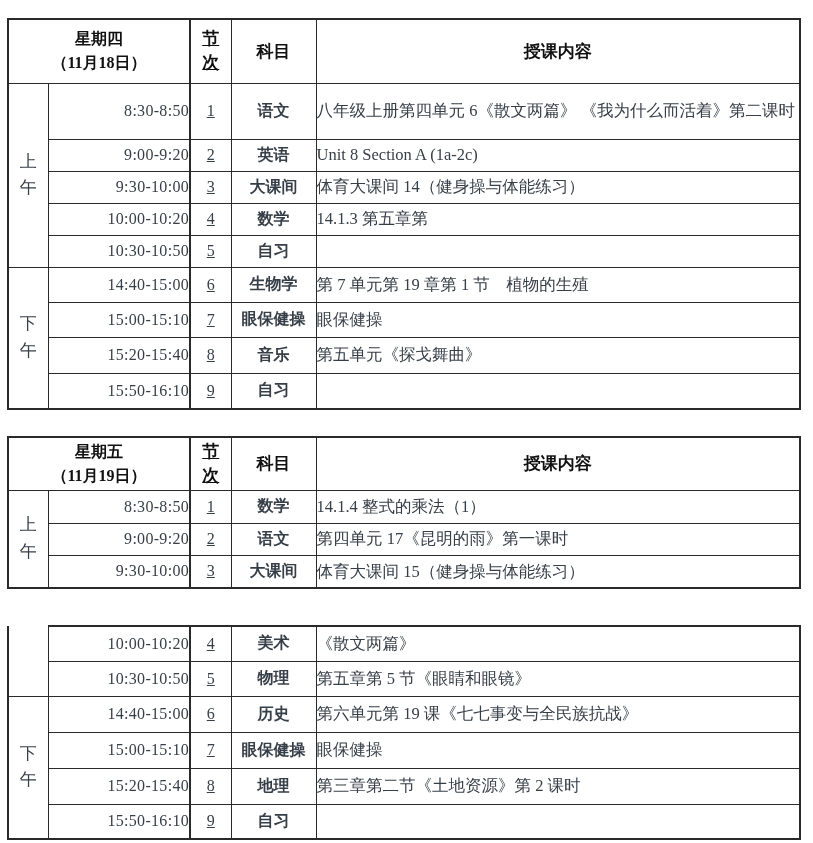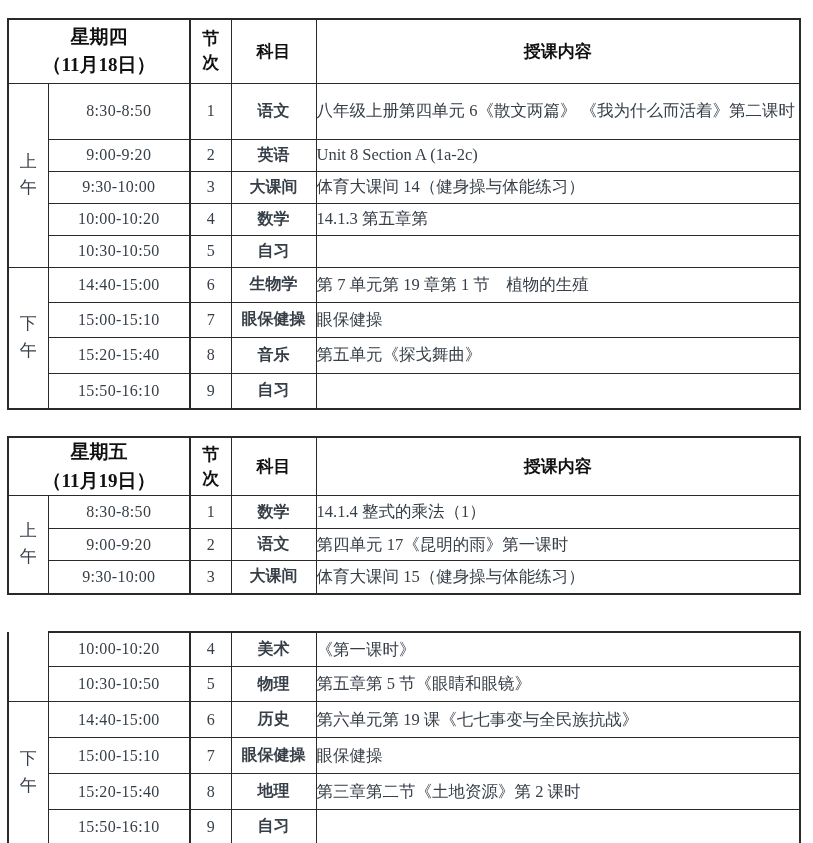--- a/index.html
+++ b/index.html
@@ -22,38 +22,38 @@
   table.tt td{
     border:1px solid var(--border-color);
     padding:0;vertical-align:middle;
     overflow:hidden;
   }
   
   .bt{border-top-width:2px !important;}
   .bb{border-bottom-width:2px !important;}
   .bl{border-left-width:2px !important;}
   .br{border-right-width:2px !important;}
-  .thick-l{border-left-width:2px !important;}
+  .thick-l{border-left-width:2px !important;text-decoration:underline;}
   .no-top{border-top:none !important;}
   
   col.c1{width:40px;} col.c2{width:142px;} col.c3{width:41px;} col.c4{width:85px;} col.c5{width:auto;}
   
   .head{
     font-weight:bold;color:var(--header-color);
     font-size:17px;text-align:center;line-height:1.5;
   }
-  .day{font-size:19px;}
+  .day{font-size:16px;}
   .vstack{
     width:1.15em;margin:0 auto;word-break:break-all;
     line-height:1.4;text-align:center;
   }
   .period{text-align:center;font-size:17px;color:var(--text-color);margin-top:32px;}
   .period .vstack{line-height:1.55;}
   .time{
-    text-align:center;padding-left:12px;font-size:16px;letter-spacing:0.3px;
+    text-align:right;padding-left:12px;font-size:16px;letter-spacing:0.3px;
     white-space:nowrap;
     font-family:Liberation Serif, serif;
   }
   .no{text-align:center;font-size:16px;}
   .subj{text-align:center;font-size:16px;font-weight:bold;}
   .cont{
     text-align:left;padding:3px 9px;font-size:16.5px;line-height:1.4;
     word-break:break-all;
   }
   .gap1{margin-top:26px;}
@@ -198,21 +198,21 @@
         <col class="c3">
         <col class="c4">
         <col class="c5">
       </colgroup>
     <tbody>
         <tr style="height:35px">
       <td rowspan="2" class="bl no-top period"></td>
       <td class="bt time">10:00-10:20</td>
       <td class="bt no thick-l">4</td>
       <td class="bt subj">美术</td>
-      <td class="bt br cont">《第一课时》</td>
+      <td class="bt br cont">《散文两篇》</td>
     </tr>
     <tr style="height:35px">
       <td class="time">10:30-10:50</td>
       <td class="no thick-l">5</td>
       <td class="subj">物理</td>
       <td class="br cont">第五章第 5 节《眼睛和眼镜》</td>
     </tr>
     <tr style="height:36px">
       <td rowspan="4" class="bl bb period">
             <div class="vstack">下午</div>

